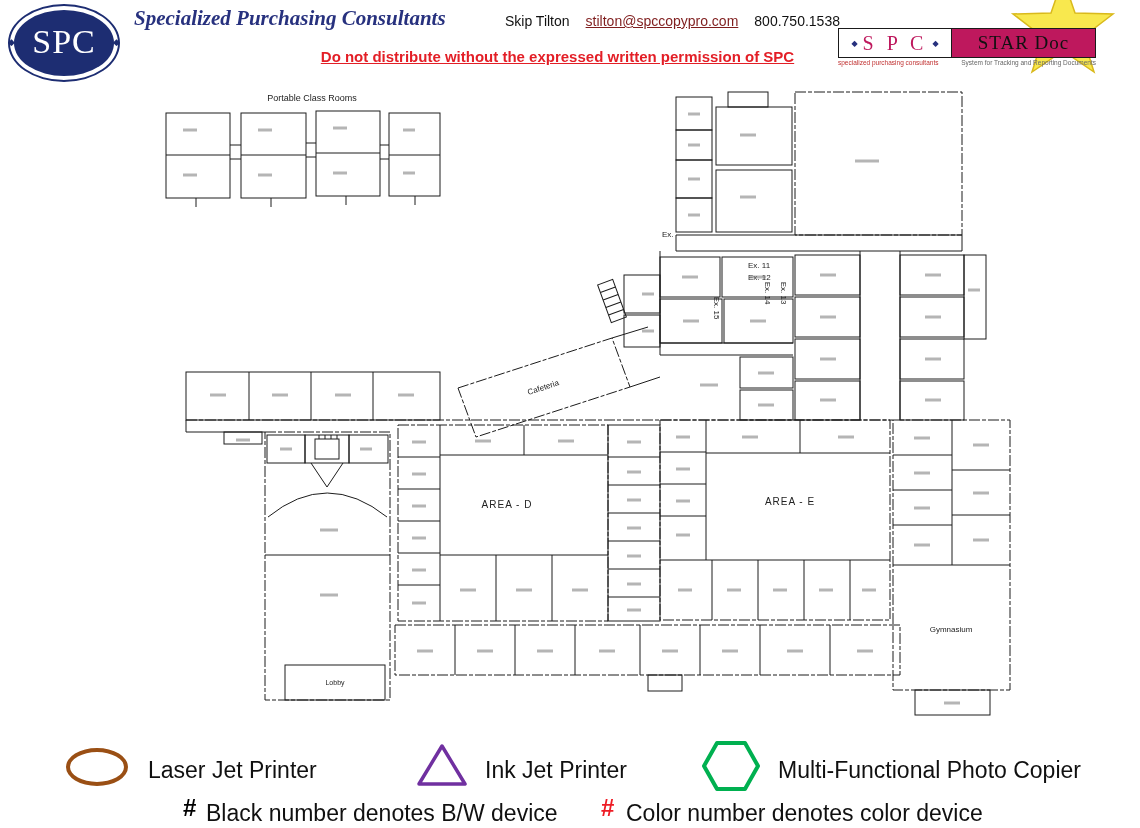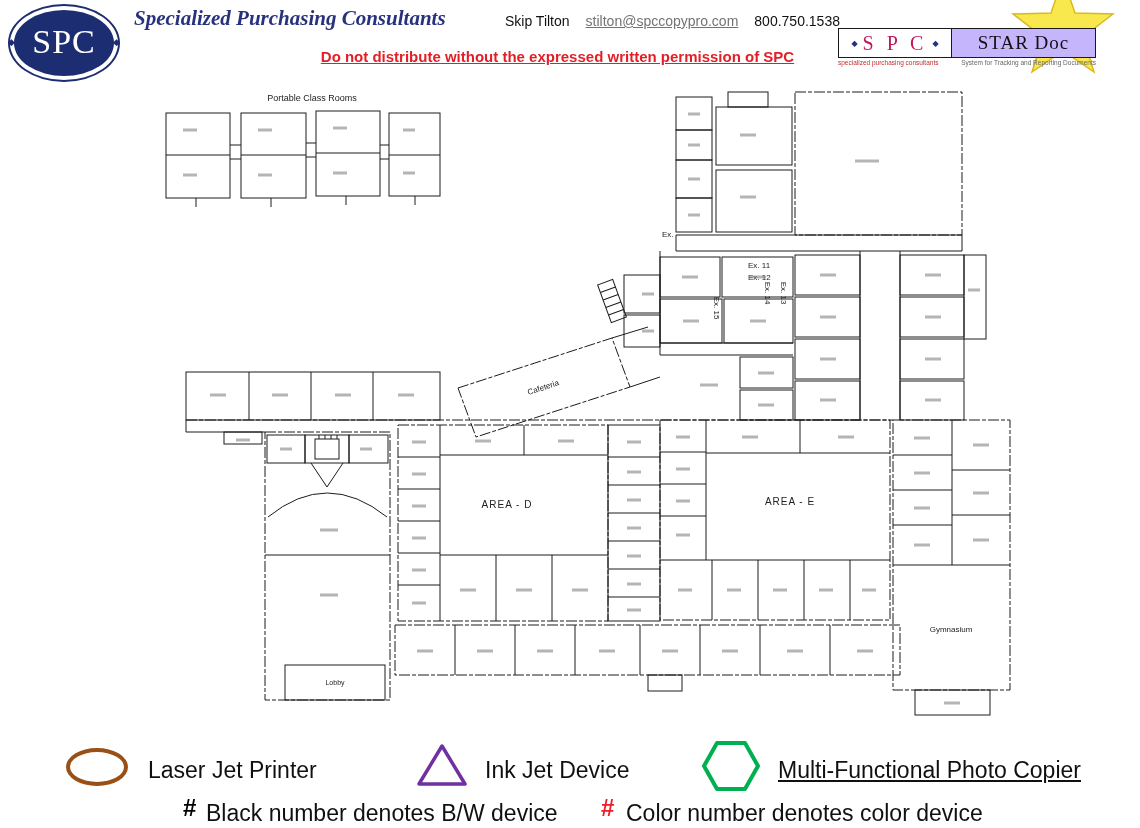--- a/index.html
+++ b/index.html
@@ -12,31 +12,31 @@
   #spc-logo .outer{position:absolute;inset:0;border:2px solid #1d2d72;border-radius:50%;background:#fff;}
   #spc-logo .inner{position:absolute;inset:6px;background:#1d2d72;border-radius:50%;
                    display:flex;align-items:center;justify-content:center;}
   #spc-logo .spc-text{color:#fff;font-family:"Liberation Serif",serif;font-size:34px;letter-spacing:1px;padding-bottom:3px;}
   #spc-logo .diam{position:absolute;top:50%;transform:translateY(-58%);color:#1d2d72;font-size:9px;}
   #spc-logo .diam.l{left:0px;} #spc-logo .diam.r{right:0px;}
 
   #company-name{left:134px;top:6px;font-family:"Liberation Serif",serif;font-weight:bold;
                 font-style:italic;font-size:21px;color:#27317e;}
   #contact-row{left:505px;top:13px;font-size:14px;display:flex;gap:16px;align-items:flex-end;color:#111;}
-  #contact-row .link{color:#737373;text-decoration:underline;cursor:pointer;}
+  #contact-row .link{color:#7f1d1d;text-decoration:underline;cursor:pointer;}
   #warning-line{left:300px;top:48px;width:515px;text-align:center;color:#e31e26;font-weight:bold;
                 text-decoration:underline;font-size:15px;}
 
   
   #stardoc-star{left:980px;top:0px;}
   #stardoc-box{left:838px;top:28px;width:258px;height:30px;border:1.5px solid #1a1a1a;background:#fff;
                display:flex;box-sizing:border-box;}
   #stardoc-box .cellL{width:112px;background:#ffffff;display:flex;align-items:center;justify-content:center;
                       gap:5px;border-right:1.5px solid #1a1a1a;font-family:"Liberation Serif",serif;}
-  #stardoc-box .cellR{flex:1;background:#c4b5fd;display:flex;align-items:center;justify-content:center;
+  #stardoc-box .cellR{flex:1;background:#be185d;display:flex;align-items:center;justify-content:center;
                       font-family:"Liberation Serif",serif;font-size:19px;letter-spacing:1px;color:#111;}
   #stardoc-box .letters{font-size:20px;letter-spacing:4px;color:#be185d;}
   #stardoc-box .d{font-size:8px;color:#27317e;}
   #stardoc-sub{left:838px;top:59px;width:258px;display:flex;justify-content:space-between;}
   #stardoc-sub .subL{font-size:6.5px;color:#c03030;}
   #stardoc-sub .subR{font-size:6.5px;color:#666;}
 
   
   svg text{fill:#222;font-family:"Liberation Sans",sans-serif;}
   .w rect,.w path,.w polygon,.wd{stroke:#1c1c1c;fill:none;stroke-width:1;}
@@ -45,21 +45,21 @@
   .t7{font-size:7px;} .t8{font-size:8px;} .t9{font-size:9px;}
   .t10{font-size:10px;letter-spacing:1px;}
 
   
   .legend-label{font-size:23px;color:#101010;}
   #legend-ellipse{left:66px;top:748px;width:62px;height:38px;border:4px solid #9a4f14;border-radius:50%;box-sizing:border-box;}
   #legend-label-1{left:148px;top:757px;}
   #legend-tri{left:416px;top:742px;}
   #legend-label-2{left:485px;top:757px;}
   #legend-hex{left:701px;top:740px;}
-  #legend-label-3{left:778px;top:757px;text-decoration:underline;}
+  #legend-label-3{left:778px;top:757px;}
   .hash{font-size:24px;font-weight:bold;}
   #note1-hash{left:183px;top:794px;color:#000;}
   #note1-text{left:206px;top:800px;}
   #note2-hash{left:601px;top:794px;color:#ee1c25;}
   #note2-text{left:626px;top:800px;}
 </style>
 </head>
 <body>
 
 <div id="page">
@@ -221,21 +221,21 @@
 
     <path class="sm" d="M183 45h14M183 90h14M258 45h14M258 90h14M333 43h14M333 88h14M403 45h12M403 88h12M855 76h24M740 50h16M740 112h16M688 29h12M688 60h12M688 94h12M688 130h12M820 190h16M820 232h16M820 274h16M820 315h16M925 190h16M925 232h16M925 274h16M925 315h16M968 205h12M682 192h16M750 192h16M683 236h16M750 236h16M700 300h18M758 288h16M758 320h16M642 209h12M642 246h12M210 310h16M272 310h16M335 310h16M398 310h16M236 355h14M280 364h12M360 364h12M320 445h18M320 510h18M412 357h14M412 389h14M412 421h14M412 453h14M412 485h14M412 518h14M475 356h16M558 356h16M460 505h16M516 505h16M572 505h16M627 357h14M627 387h14M627 415h14M627 443h14M627 471h14M627 499h14M627 525h14M676 352h14M676 384h14M676 416h14M676 450h14M742 352h16M838 352h16M678 505h14M727 505h14M773 505h14M819 505h14M862 505h14M914 353h16M914 388h16M914 423h16M914 460h16M973 360h16M973 408h16M973 455h16M944 618h16M417 566h16M477 566h16M537 566h16M599 566h16M662 566h16M722 566h16M787 566h16M857 566h16"></path>
   </svg>
 
   <div class="abs" id="legend-ellipse" style="border-color: rgb(154, 79, 20);"></div>
   <div class="abs legend-label" id="legend-label-1">Laser Jet Printer</div>
 
   <svg class="abs" id="legend-tri" width="52" height="46">
     <polygon points="26,4 49,42 3,42" fill="none" stroke-width="3.5" stroke-linejoin="round" style="stroke: rgb(112, 48, 160);"></polygon>
   </svg>
-  <div class="abs legend-label" id="legend-label-2">Ink Jet Device</div>
+  <div class="abs legend-label" id="legend-label-2">Ink Jet Printer</div>
 
   <svg class="abs" id="legend-hex" width="60" height="52">
     <polygon points="16,3 44,3 57,26 44,49 16,49 3,26" fill="none" stroke-width="4" stroke-linejoin="round" style="stroke: rgb(0, 176, 80);"></polygon>
   </svg>
   <div class="abs legend-label" id="legend-label-3">Multi-Functional Photo Copier</div>
 
   <div class="abs hash" id="note1-hash" style="color: rgb(0, 0, 0);">#</div>
   <div class="abs legend-label" id="note1-text">Black number denotes B/W device</div>
 
   <div class="abs hash" id="note2-hash" style="color: rgb(238, 28, 37);">#</div>

